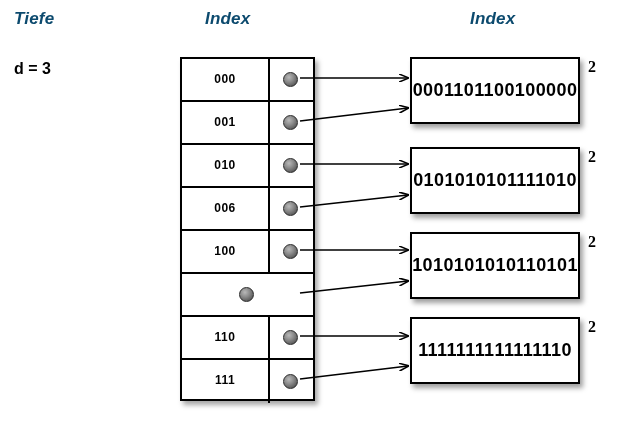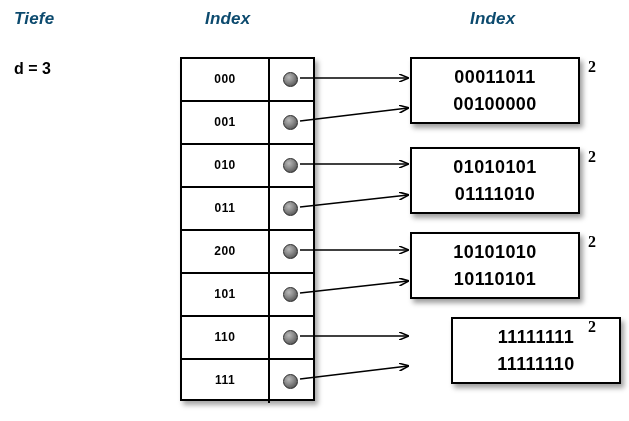--- a/index.html
+++ b/index.html
@@ -99,21 +99,21 @@
   .page-box {
     position: absolute;
     left: 410px;
     width: 170px;
     height: 67px;
     border: 2px solid #000;
     background: #ffffff;
     box-sizing: border-box;
     box-shadow: 3px 4px 5px rgba(0,0,0,0.38);
     display: flex;
-    flex-direction: column;
+    flex-direction: row;
     align-items: center;
     justify-content: center;
   }
   .page-line {
     font-size: 18px;
     font-weight: bold;
     letter-spacing: 0.4px;
     line-height: 27px;
     text-align: center;
   }
@@ -121,21 +121,21 @@
     position: absolute;
     left: 588px;
     font-size: 16px;
     font-weight: bold;
     font-family: "Liberation Serif", serif;
   }
 
   #box-0 { top: 57px; }
   #box-1 { top: 147px; justify-content: center; }
   #box-2 { top: 232px; }
-  #box-3 { top: 317px; margin-left: 41px; }
+  #box-3 { top: 317px; }
 
   #cnt-0 { top: 58px; }
   #cnt-1 { top: 148px; }
   #cnt-2 { top: 233px; }
   #cnt-3 { top: 318px; }
 
   
   #arrows {
     position: absolute;
     left: 0; top: 0;
@@ -168,33 +168,32 @@
           <span class="ptr-dot"></span>
         </div>
     </div>
     <div class="index-row">
       <div class="index-key">010</div>
       <div class="index-ptr">
           <span class="ptr-dot"></span>
         </div>
     </div>
     <div class="index-row">
-      <div class="index-key">011</div>
-      <div class="index-ptr">
-          <span class="ptr-dot"></span>
-        </div>
-    </div>
-    <div class="index-row">
-      <div class="index-key">200</div>
-      <div class="index-ptr">
-          <span class="ptr-dot"></span>
-        </div>
-    </div>
-    <div class="index-row">
-      <div class="index-key">101</div>
+      <div class="index-key">006</div>
+      <div class="index-ptr">
+          <span class="ptr-dot"></span>
+        </div>
+    </div>
+    <div class="index-row">
+      <div class="index-key">100</div>
+      <div class="index-ptr">
+          <span class="ptr-dot"></span>
+        </div>
+    </div>
+    <div class="index-row">
       <div class="index-ptr">
           <span class="ptr-dot"></span>
         </div>
     </div>
     <div class="index-row">
       <div class="index-key">110</div>
       <div class="index-ptr">
           <span class="ptr-dot"></span>
         </div>
     </div>

